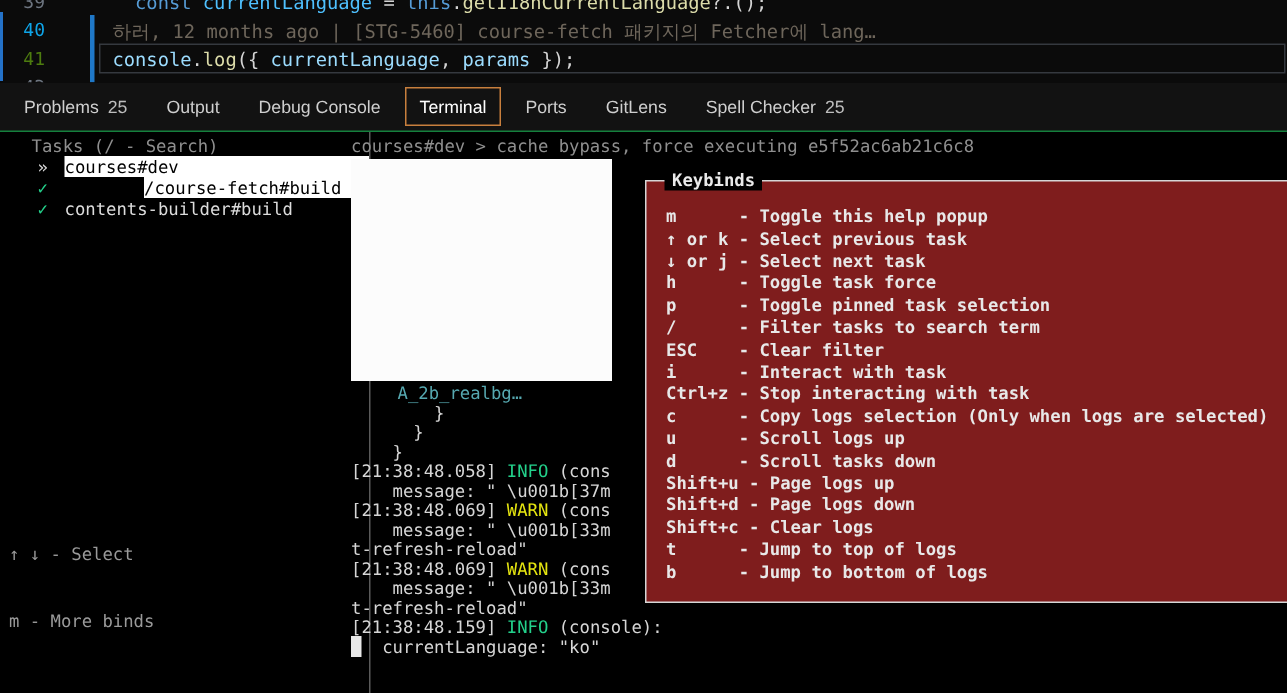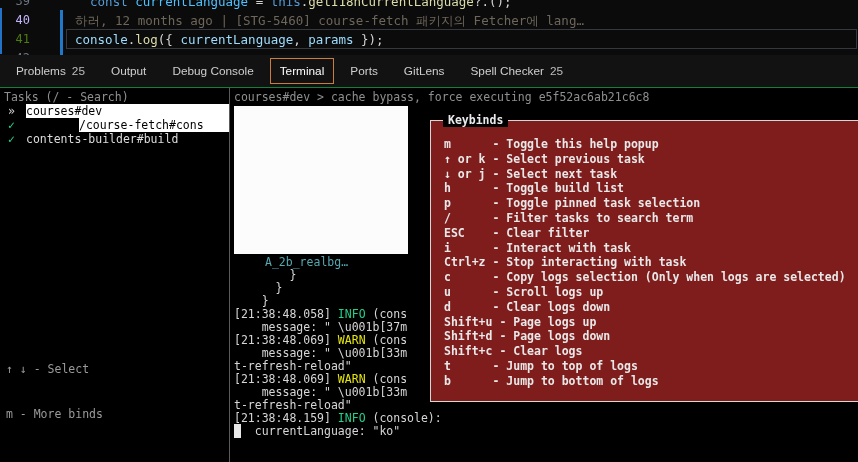--- a/index.html
+++ b/index.html
@@ -3,41 +3,41 @@
 <meta charset="utf-8">
 <style>
   html,body{margin:0;padding:0;background:#000;}
   .screen{position:relative;width:858px;height:462px;background:#000;overflow:hidden;
           font-family:"DejaVu Sans Mono",monospace;}
 
   
   .editor{position:absolute;top:0;left:0;right:0;height:55px;background:#0b0b0b;overflow:hidden;}
   .gutter{position:absolute;left:0;top:-8px;width:66px;}
   .lnum{height:19px;line-height:19px;width:30px;text-align:right;font-size:12px;cursor:pointer;}
-  .c-dim{color:#6e7681;} .c-tan{color:#c4b5fd;} .c-curln{color:#4d7c0f;}
+  .c-dim{color:#6e7681;} .c-tan{color:#0ea5e9;} .c-curln{color:#4d7c0f;}
   .gitbar{position:absolute;left:60px;top:10px;width:3px;height:45px;background:#1f78c8;}
   .edgebar{position:absolute;left:0;top:8px;width:2px;height:46px;background:#2472c8;}
   .code{position:absolute;left:68px;top:-8px;right:0;}
   .cline{height:19px;line-height:19px;white-space:pre;font-size:12.5px;color:#d4d4d4;padding-left:7px;}
   .curline-box{position:absolute;left:66px;right:1px;top:29px;height:18px;border:1px solid #35393f;pointer-events:none;}
   .tk-kw{color:#569cd6;} .tk-decl{color:#4fc1ff;} .tk-var{color:#9cdcfe;}
   .tk-fn{color:#dcdcaa;} .tk-punc{color:#d4d4d4;} .tk-blame{color:#6e665b;}
 
   
   .tabbar{position:absolute;top:55px;left:0;right:0;height:32px;background:#121212;
           border-bottom:2px solid #15803d;display:flex;align-items:center;padding:0 6px;gap:6px;
           font-family:"Liberation Sans",sans-serif;font-size:11.8px;}
   .tab{display:flex;align-items:center;gap:6px;padding:5px 9px;color:#cfcfcf;cursor:pointer;border:1px solid transparent;}
   .tab.active{border:1px solid #c87f3d;color:#ffffff;}
   .tbadge{color:#bdbdbd;}
 
   
   .terminal{position:absolute;top:88px;left:0;right:0;bottom:0;background:#000;
             font-size:11.5px;line-height:14px;color:#cfcfcf;}
-  .tasks{position:absolute;left:0;top:0;bottom:0;width:229px;border-right:1px solid #5a5a5a;}
+  .tasks{position:absolute;left:0;top:0;bottom:0;width:229px;border-right:1px solid #5a5a5a;padding-left:17px;}
   .tasks-header{color:#8f8f8f;padding:2px 0 0 4px;height:14px;white-space:pre;}
   .task-row{height:14px;display:flex;align-items:center;padding-left:8px;white-space:pre;cursor:pointer;}
   .ticon{width:14px;margin-right:4px;}
   .tgap{width:53px;}
   .tlab{color:#dcdcdc;}
   .tlab.sel{background:#ffffff;color:#000000;flex:1;}
   .hints{position:absolute;left:6px;bottom:10px;color:#9a9a9a;line-height:15px;white-space:pre;}
 
   .logs{position:absolute;left:230px;top:0;right:0;bottom:0;padding:2px 0 0 4px;}
   .log-header{color:#8f8f8f;height:14px;white-space:pre;}
@@ -107,21 +107,21 @@
         <span class="tbadge">25</span>
       </div>
     </div>
 
   <div class="terminal">
 
     <div class="tasks">
       <div class="tasks-header">Tasks (/ - Search)</div>
       <div>
           <div class="task-row"><span class="ticon c-w">»</span><span class="tlab sel">courses#dev</span></div>
-          <div class="task-row"><span class="ticon c-g">✓</span><span class="tgap"></span><span class="tlab sel">/course-fetch#cons</span></div>
+          <div class="task-row"><span class="ticon c-g">✓</span><span class="tgap"></span><span class="tlab sel">/course-fetch#build</span></div>
           <div class="task-row"><span class="ticon c-g">✓</span><span class="tlab">contents-builder#build</span></div>
         </div>
       <div class="hints">
         <div>↑ ↓ - Select</div>
         <div>m - More binds</div>
       </div>
     </div>
 
     <div class="logs">
       <div class="log-header">courses#dev &gt; cache bypass, force executing e5f52ac6ab21c6c8</div>
@@ -143,29 +143,29 @@
           <div class="log-line"><span class="c-cur"> </span><span class="c-w">  currentLanguage: "ko"</span></div>
         </div>
     </div>
 
     <div class="popup">
       <div class="popup-title">Keybinds</div>
       <div>
           <div class="kb-row">m      - Toggle this help popup</div>
           <div class="kb-row">↑ or k - Select previous task</div>
           <div class="kb-row">↓ or j - Select next task</div>
-          <div class="kb-row">h      - Toggle build list</div>
+          <div class="kb-row">h      - Toggle task force</div>
           <div class="kb-row">p      - Toggle pinned task selection</div>
           <div class="kb-row">/      - Filter tasks to search term</div>
           <div class="kb-row">ESC    - Clear filter</div>
           <div class="kb-row">i      - Interact with task</div>
           <div class="kb-row">Ctrl+z - Stop interacting with task</div>
           <div class="kb-row">c      - Copy logs selection (Only when logs are selected)</div>
           <div class="kb-row">u      - Scroll logs up</div>
-          <div class="kb-row">d      - Clear logs down</div>
+          <div class="kb-row">d      - Scroll tasks down</div>
           <div class="kb-row">Shift+u - Page logs up</div>
           <div class="kb-row">Shift+d - Page logs down</div>
           <div class="kb-row">Shift+c - Clear logs</div>
           <div class="kb-row">t      - Jump to top of logs</div>
           <div class="kb-row">b      - Jump to bottom of logs</div>
         </div>
     </div>
 
     <div class="edge-chars">
         <div class="edge c-w">x</div>

